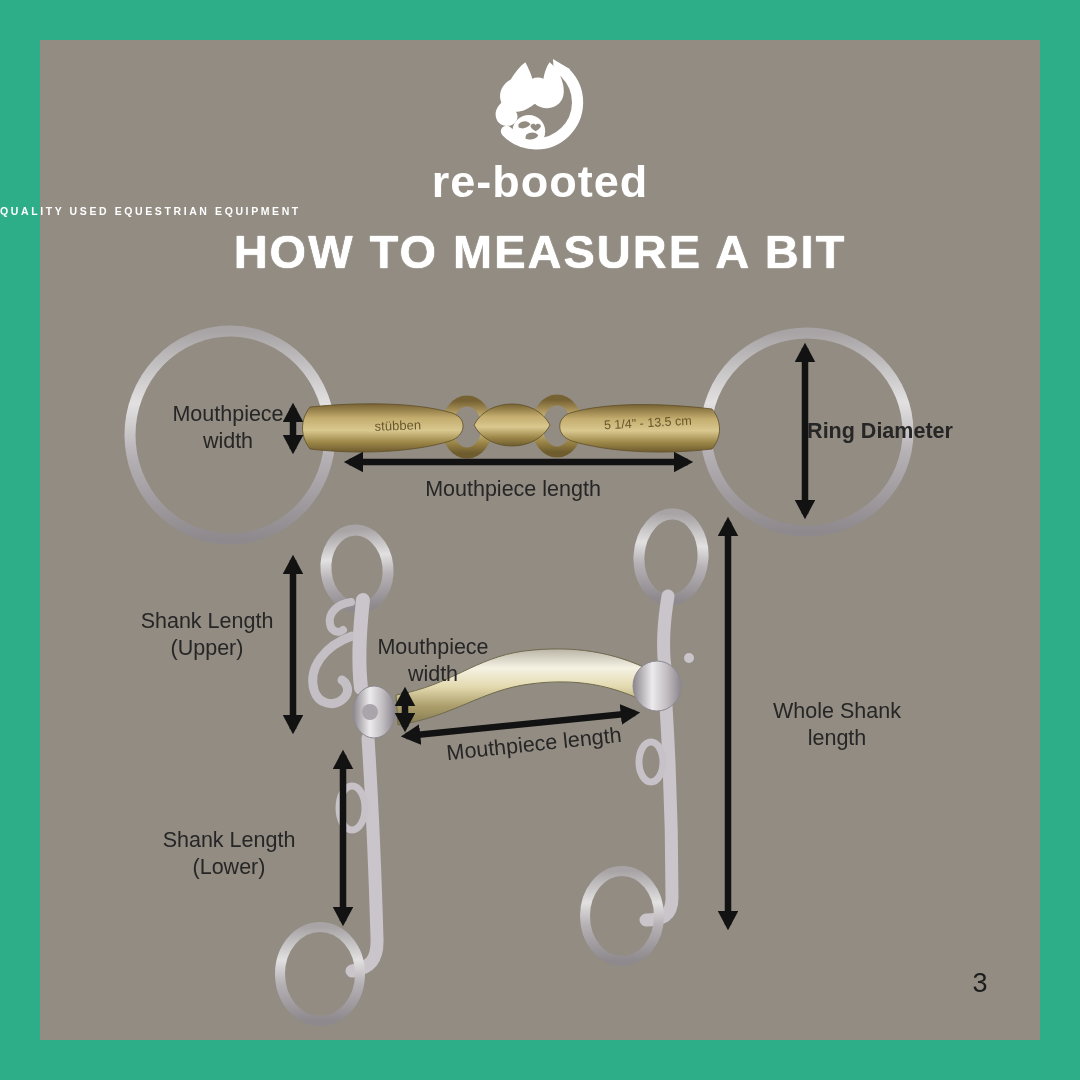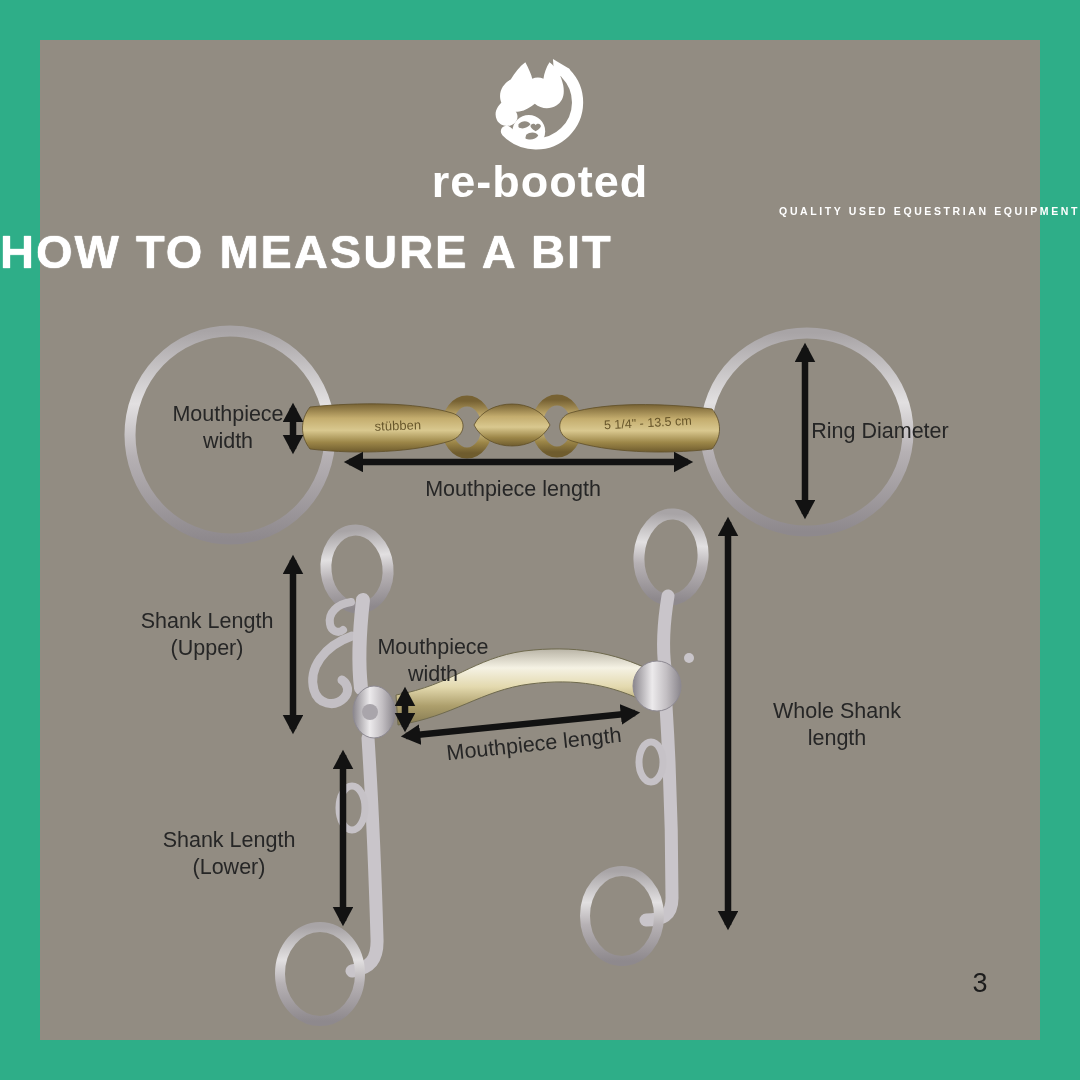--- a/index.html
+++ b/index.html
@@ -11,25 +11,25 @@
   .inner{
     position:absolute;left:40px;top:40px;width:1000px;height:1000px;
     background:#928C82;
   }
   .logo{position:absolute;left:482px;top:52px;width:116px;height:112px;}
   .brand{
     position:absolute;left:0;top:156px;width:1080px;text-align:center;
     color:#ffffff;font-size:45px;font-weight:700;letter-spacing:1px;
   }
   .tagline{
-    position:absolute;left:0;top:205px;width:1080px;text-align:right;
+    position:absolute;left:0;top:205px;width:1080px;text-align:left;
     color:#ffffff;font-size:10.5px;font-weight:700;letter-spacing:2.6px;
   }
   .title{
-    position:absolute;left:0;top:224px;width:1080px;text-align:left;
+    position:absolute;left:0;top:224px;width:1080px;text-align:center;
     color:#ffffff;font-size:47px;font-weight:800;letter-spacing:2px;
     text-shadow:0 0 1px #fff,0 0 1px #fff;
   }
   .art{position:absolute;left:0;top:0;width:1080px;height:1080px;}
   .label{
     position:absolute;color:#262626;font-size:21.5px;line-height:1.24;
     text-align:center;white-space:pre-line;
   }
   .label.slanted{transform:rotate(-6deg);}
   .pagenum{
@@ -135,21 +135,21 @@
     <line x1="405" y1="692" x2="405" y2="727" marker-start="url(#ahS)" marker-end="url(#ahE)"></line>
     <line x1="406" y1="736" x2="635" y2="713" marker-start="url(#ahS)" marker-end="url(#ahE)"></line>
     <line x1="728" y1="522" x2="728" y2="925" marker-start="url(#ahS)" marker-end="url(#ahE)"></line>
     <line x1="343" y1="755" x2="343" y2="921" marker-start="url(#ahS)" marker-end="url(#ahE)"></line>
   </g>
 </svg>
 
 <div class="label" style="left:143px;top:401px;width:170px;">Mouthpiece
 width</div>
 <div class="label" style="left:383px;top:476px;width:260px;">Mouthpiece length</div>
-<div class="label" style="left:795px;top:418px;width:170px;">Ring Diameter</div>
+<div class="label" style="left:795px;top:418px;width:170px;font-weight:bold;">Ring Diameter</div>
 <div class="label" style="left:122px;top:608px;width:170px;">Shank Length
 (Upper)</div>
 <div class="label" style="left:348px;top:634px;width:170px;">Mouthpiece
 width</div>
 <div class="label slanted" style="left:404px;top:731px;width:260px;">Mouthpiece length</div>
 <div class="label" style="left:752px;top:698px;width:170px;">Whole Shank
 length</div>
 <div class="label" style="left:144px;top:827px;width:170px;">Shank Length
 (Lower)</div>
 

